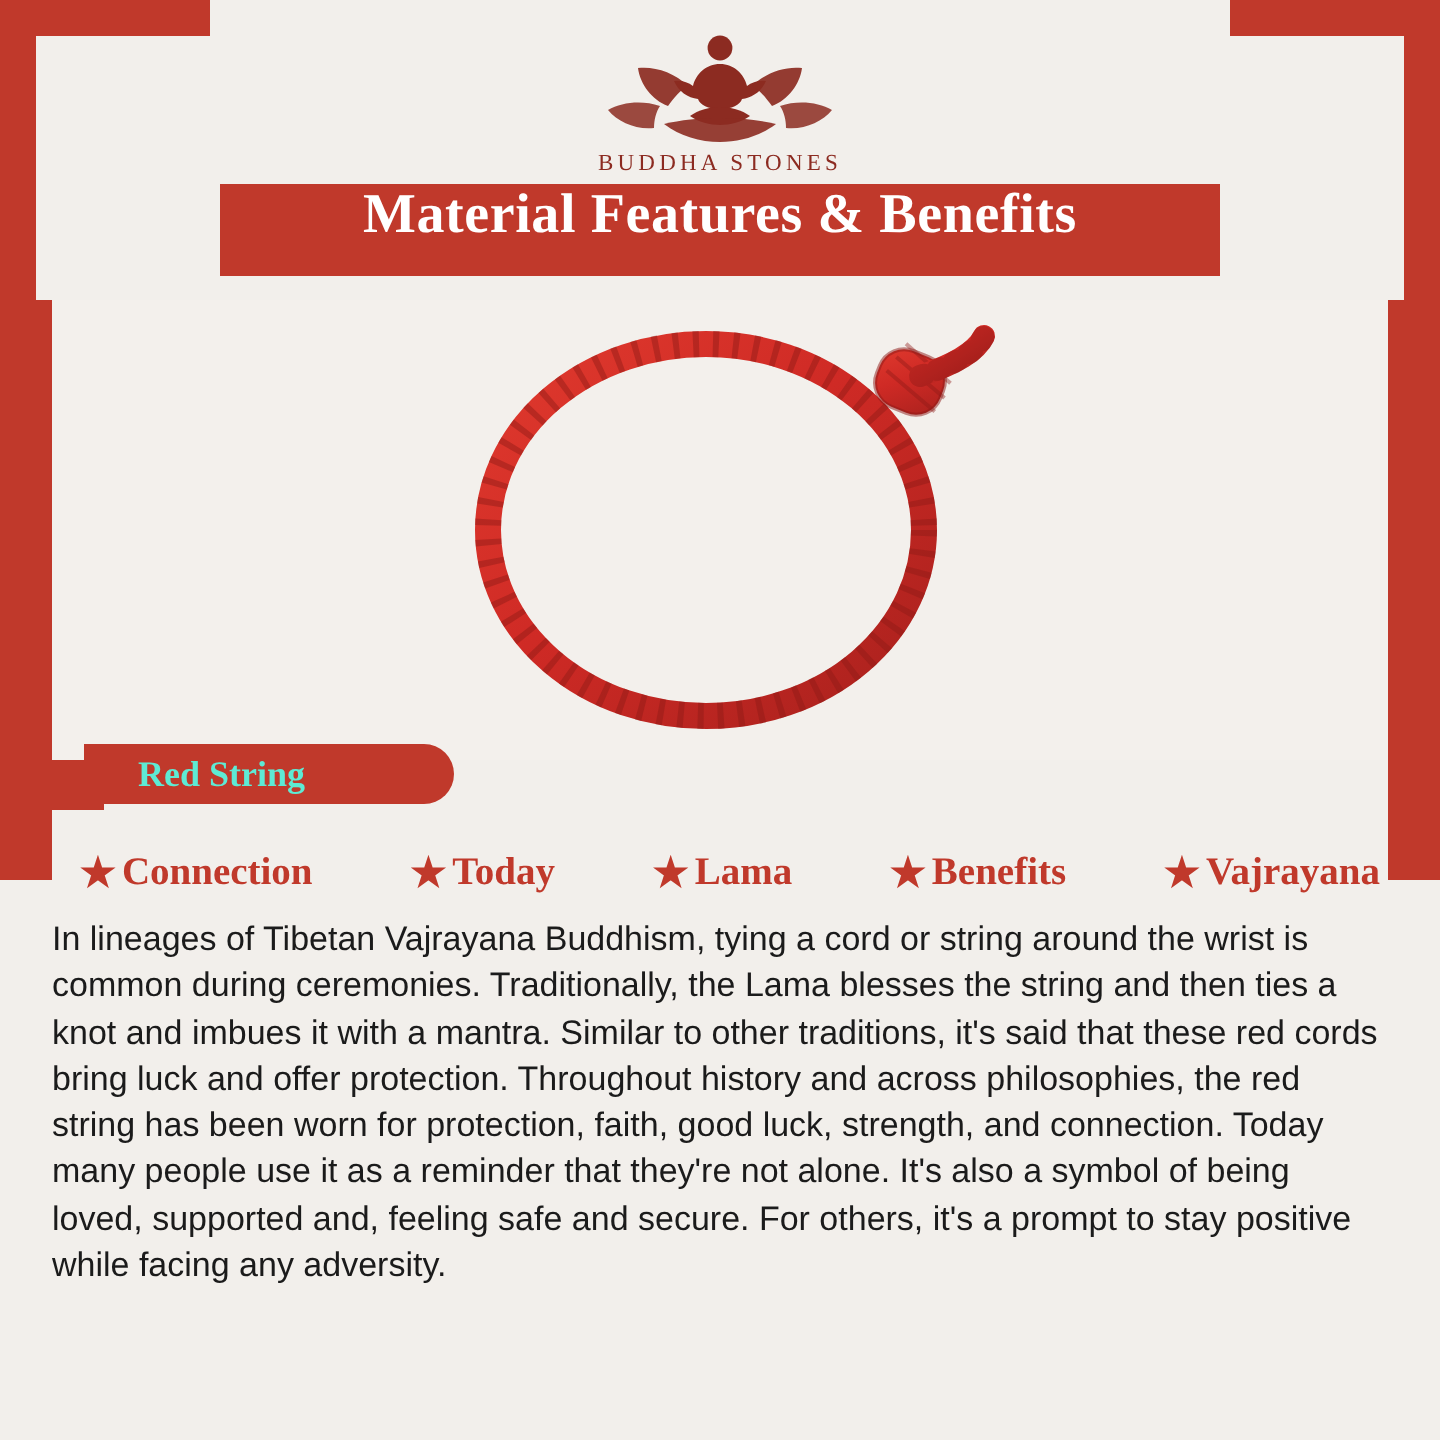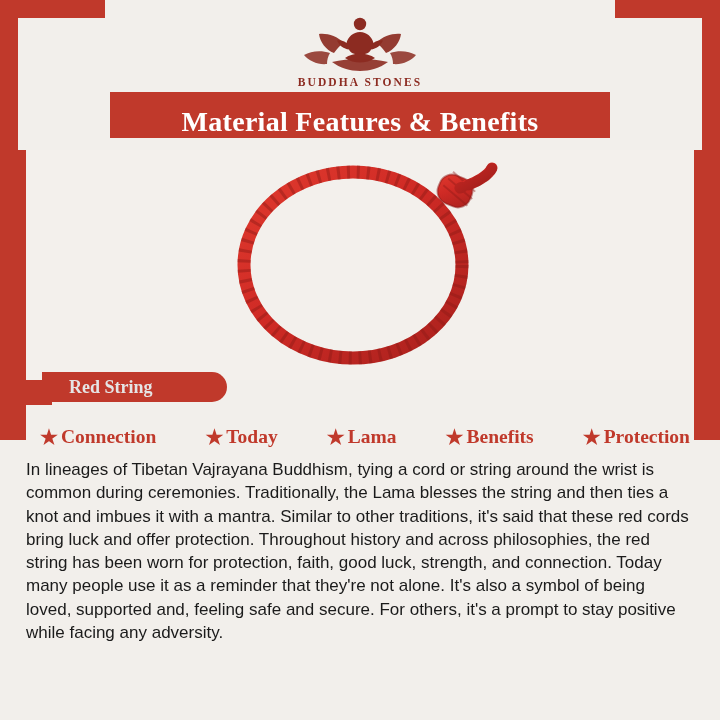--- a/index.html
+++ b/index.html
@@ -56,30 +56,30 @@
   .logo-wrap {
     position: absolute; left: 0; right: 0; top: 12px;
     display: flex; flex-direction: column; align-items: center;
   }
   .logo-mark { width: 120px; height: 62px; display: block; }
   .logo-text {
     margin-top: 2px;
     font-size: 11.5px;
     letter-spacing: 2.1px;
     color: #8c2b21;
-    font-weight: bold;
+    font-weight: normal;
     font-family: "Liberation Serif", serif;
   }
 
   
   .title-banner {
     position: absolute; left: 110px; top: 92px;
     width: 500px; height: 46px;
     background: #c0392b;
-    display: flex; align-items: flex-end; justify-content: center;
+    display: flex; align-items: flex-start; justify-content: center;
   }
   .title-banner-text {
     color: #ffffff;
     font-size: 28px;
     font-weight: bold;
     font-family: "Liberation Serif", serif;
     letter-spacing: 0.3px;
   }
 
   
@@ -95,21 +95,21 @@
   .label-tab {
     position: absolute; left: 42px; top: 372px;
     height: 30px; min-width: 185px;
     background: #c0392b;
     display: flex; align-items: center;
     padding-left: 27px;
     border-top-right-radius: 15px;
     border-bottom-right-radius: 15px;
   }
   .label-tab-text {
-    color: #e5e5e5; font-size: 18px; font-weight: bold;
+    color: #5eead4; font-size: 18px; font-weight: bold;
     font-family: "Liberation Serif", serif;
   }
 
   
   .benefits {
     position: absolute; left: 40px; right: 30px; top: 420px;
     height: 34px;
     display: flex; align-items: center; justify-content: space-between;
   }
   .benefit {
@@ -212,19 +212,19 @@
     <div class="benefit">
       <span class="star">★</span>
       <span>Lama</span>
     </div>
     <div class="benefit">
       <span class="star">★</span>
       <span>Benefits</span>
     </div>
     <div class="benefit">
       <span class="star">★</span>
-      <span>Protection</span>
+      <span>Vajrayana</span>
     </div>
   </div>
 
   <div class="body-text">In lineages of Tibetan Vajrayana Buddhism, tying a cord or string around the wrist is common during ceremonies. Traditionally, the Lama blesses the string and then ties a knot and imbues it with a mantra. Similar to other traditions, it's said that these red cords bring luck and offer protection. Throughout history and across philosophies, the red string has been worn for protection, faith, good luck, strength, and connection. Today many people use it as a reminder that they're not alone. It's also a symbol of being loved, supported and, feeling safe and secure. For others, it's a prompt to stay positive while facing any adversity.</div>
 
 </div>
 
 </body></html>

